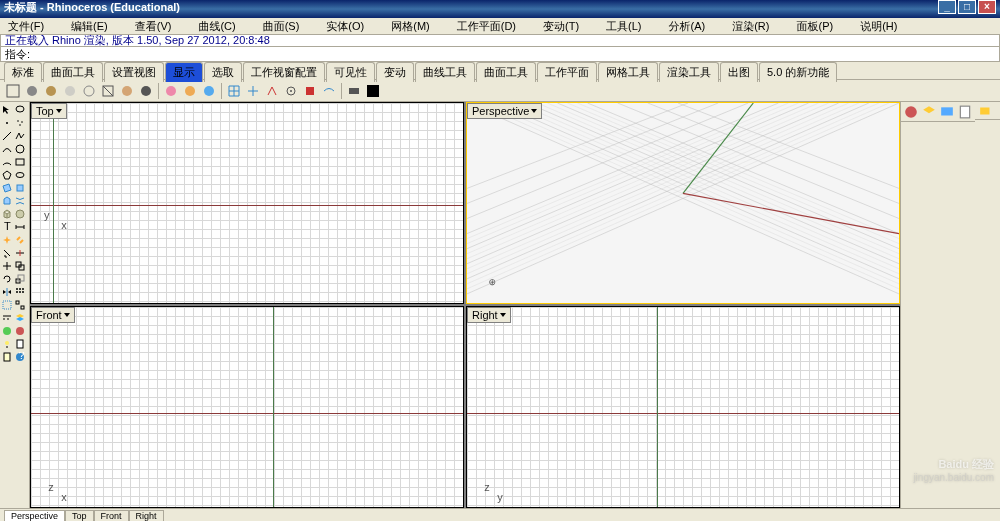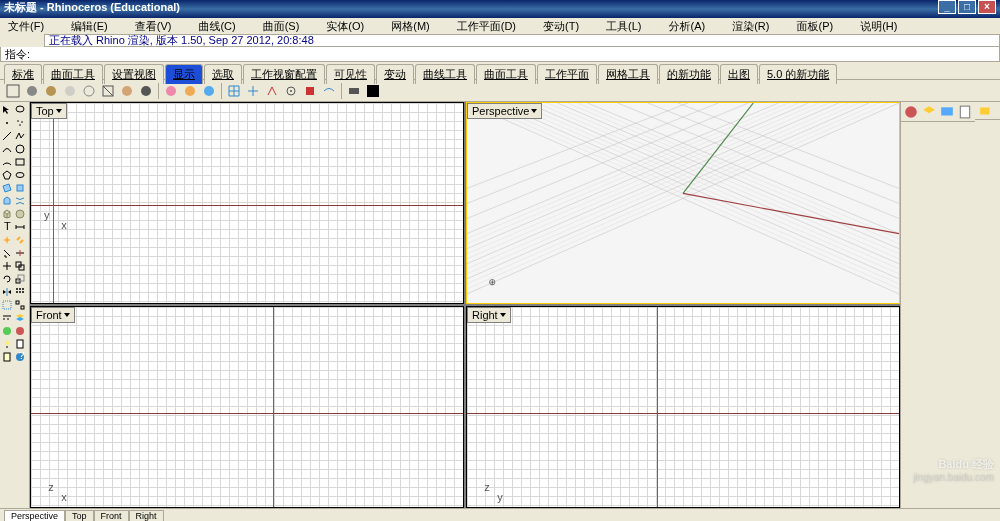--- a/index.html
+++ b/index.html
@@ -6,24 +6,24 @@
 body { width: 1000px; height: 521px; overflow: hidden; background: #ece9d8; }
 
 .titlebar { height: 18px; background: linear-gradient(to bottom, #0a246a 0%, #3a6ea5 50%, #0a246a 100%); color: #fff; display: flex; align-items: flex-start; padding: 0 4px; font-size: 11px; font-weight: bold; }
 .titlebar .spacer { flex: 1; }
 .titlebar .winbtn { width: 18px; height: 14px; background: #c75050; margin-left: 2px; display: flex; align-items: center; justify-content: center; color: #fff; border: 1px solid #fff; font-size: 10px; line-height: 1; }
 .titlebar .winbtn.min, .titlebar .winbtn.max { background: #3a6ea5; }
 
 .menubar { height: 16px; background: #ece9d8; display: flex; align-items: center; padding: 0 4px; font-size: 11px; color: #000; gap: 19px; }
 .menubar span { padding: 0 4px; cursor: default; }
 
-.infoline { height: 13px; background: #fff; border: 1px solid #aca899; font-size: 10px; color: #00008b; padding: 0 4px; display: flex; align-items: center; margin-left: 44px; }
+.infoline { height: 13px; background: #fff; border: 1px solid #aca899; font-size: 10px; color: #00008b; padding: 0 4px; display: flex; align-items: center; }
 .cmdline { height: 15px; background: #fff; border: 1px solid #aca899; border-top: none; font-size: 10px; padding: 0 4px; display: flex; align-items: center; }
 
-.tabbar { height: 18px; background: #ece9d8; display: flex; align-items: flex-start; padding: 2px 4px 0; gap: 0; font-size: 10px; border-bottom: 1px solid #aca899; text-decoration: underline; }
+.tabbar { height: 18px; background: #ece9d8; display: flex; align-items: center; padding: 2px 4px 0; gap: 0; font-size: 10px; border-bottom: 1px solid #aca899; }
 .tabbar .tab { padding: 2px 7px; background: #ece9d8; border: 1px solid #aca899; border-bottom: none; border-radius: 3px 3px 0 0; margin-right: 1px; cursor: default; }
 .tabbar .tab.active { background: #1d4ed8; }
 
 .toolbar { height: 22px; background: #ece9d8; display: flex; align-items: center; padding: 0 4px; gap: 1px; border-bottom: 1px solid #aca899; }
 .tbtn { width: 18px; height: 18px; display: flex; align-items: center; justify-content: center; border: 1px solid transparent; cursor: default; }
 .tbtn svg { width: 14px; height: 14px; }
 .tsep { width: 1px; height: 16px; background: #aca899; margin: 0 2px; }
 
 .main { display: flex; height: 406px; }
 
@@ -110,21 +110,21 @@
   <div class="tab">设置视图</div>
   <div class="tab active">显示</div>
   <div class="tab">选取</div>
   <div class="tab">工作视窗配置</div>
   <div class="tab">可见性</div>
   <div class="tab">变动</div>
   <div class="tab">曲线工具</div>
   <div class="tab">曲面工具</div>
   <div class="tab">工作平面</div>
   <div class="tab">网格工具</div>
-  <div class="tab">的新功能</div>
+  <div class="tab">渲染工具</div>
   <div class="tab">出图</div>
   <div class="tab">5.0 的新功能</div>
 </div>
 
 <div class="toolbar">
   <div class="tbtn">
       <svg viewBox="0 0 14 14">
         <rect x="1" y="1" width="12" height="12" fill="none" stroke="#555"></rect>
       </svg>
     </div>

